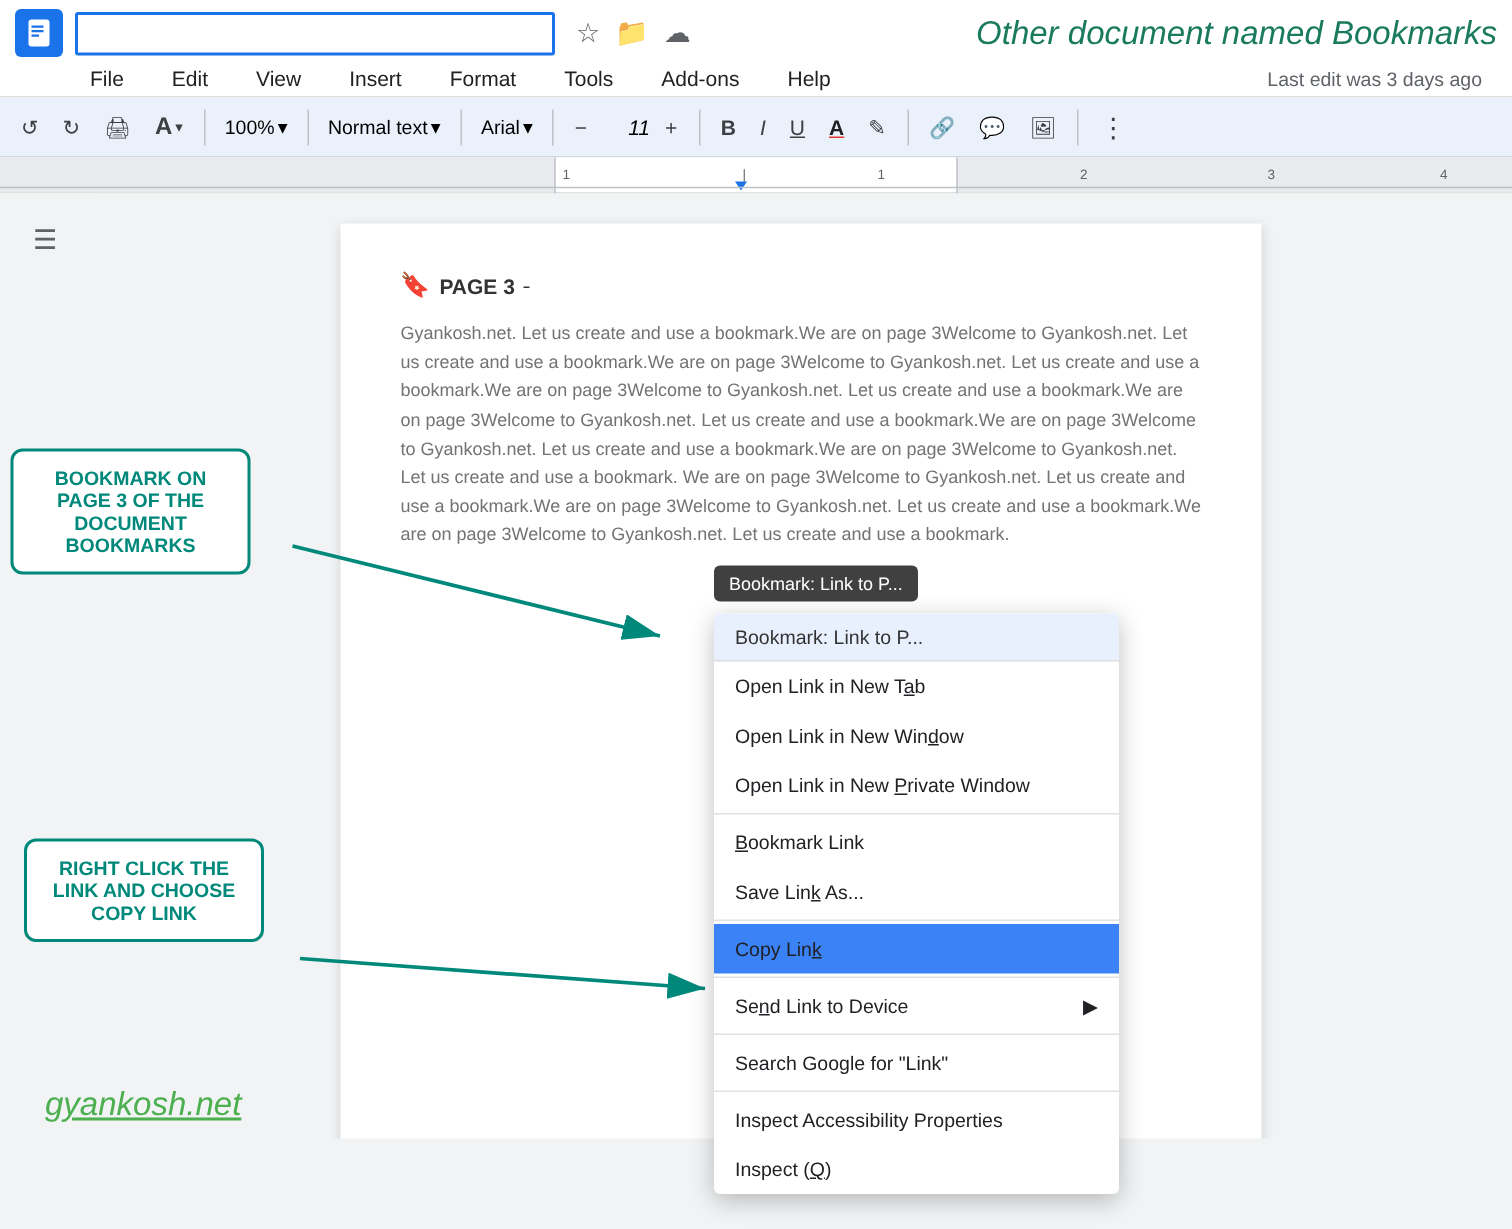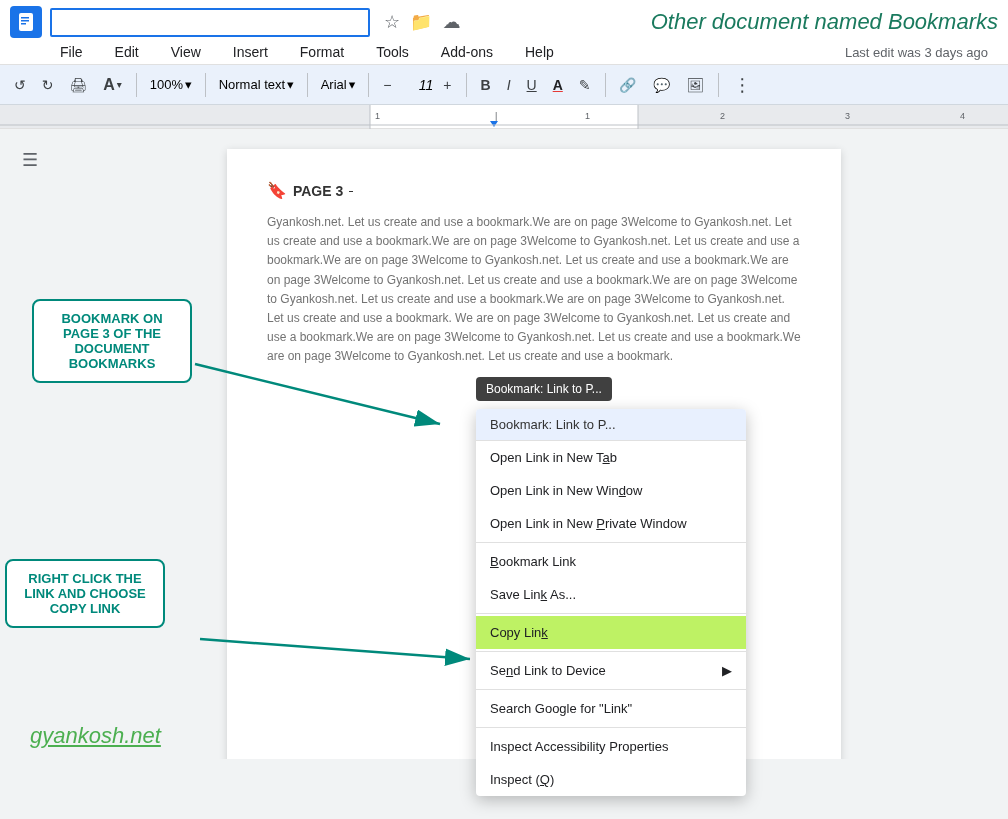--- a/index.html
+++ b/index.html
@@ -175,26 +175,26 @@
       color: #00897b;
       text-align: center;
       z-index: 20;
     }
     .callout::after {
       content: '';
       position: absolute;
       border: 10px solid transparent;
     }
     #callout-1 {
-      left: 32px;
+      left: 7px;
       top: 170px;
       width: 160px;
     }
     #callout-2 {
-      left: 5px;
+      left: 16px;
       top: 430px;
       width: 160px;
     }
 
     
     #context-menu {
       position: absolute;
       left: 476px;
       top: 280px;
       width: 270px;
@@ -211,21 +211,21 @@
       color: #333;
       border-bottom: 1px solid #e0e0e0;
     }
     .ctx-item {
       padding: 9px 14px;
       font-size: 13px;
       color: #202124;
       cursor: pointer;
       display: flex; align-items: flex-end; justify-content: space-between;
     }
-    .ctx-item.highlighted { background: #bef264; }
+    .ctx-item.highlighted { background: #3b82f6; }
     .ctx-separator { height: 1px; background: #e0e0e0; margin: 2px 0; }
 
     
     #watermark {
       position: absolute;
       bottom: 10px;
       left: 30px;
       font-family: 'Comic Sans MS', cursive, sans-serif;
       color: #4CAF50;
       font-size: 22px;

